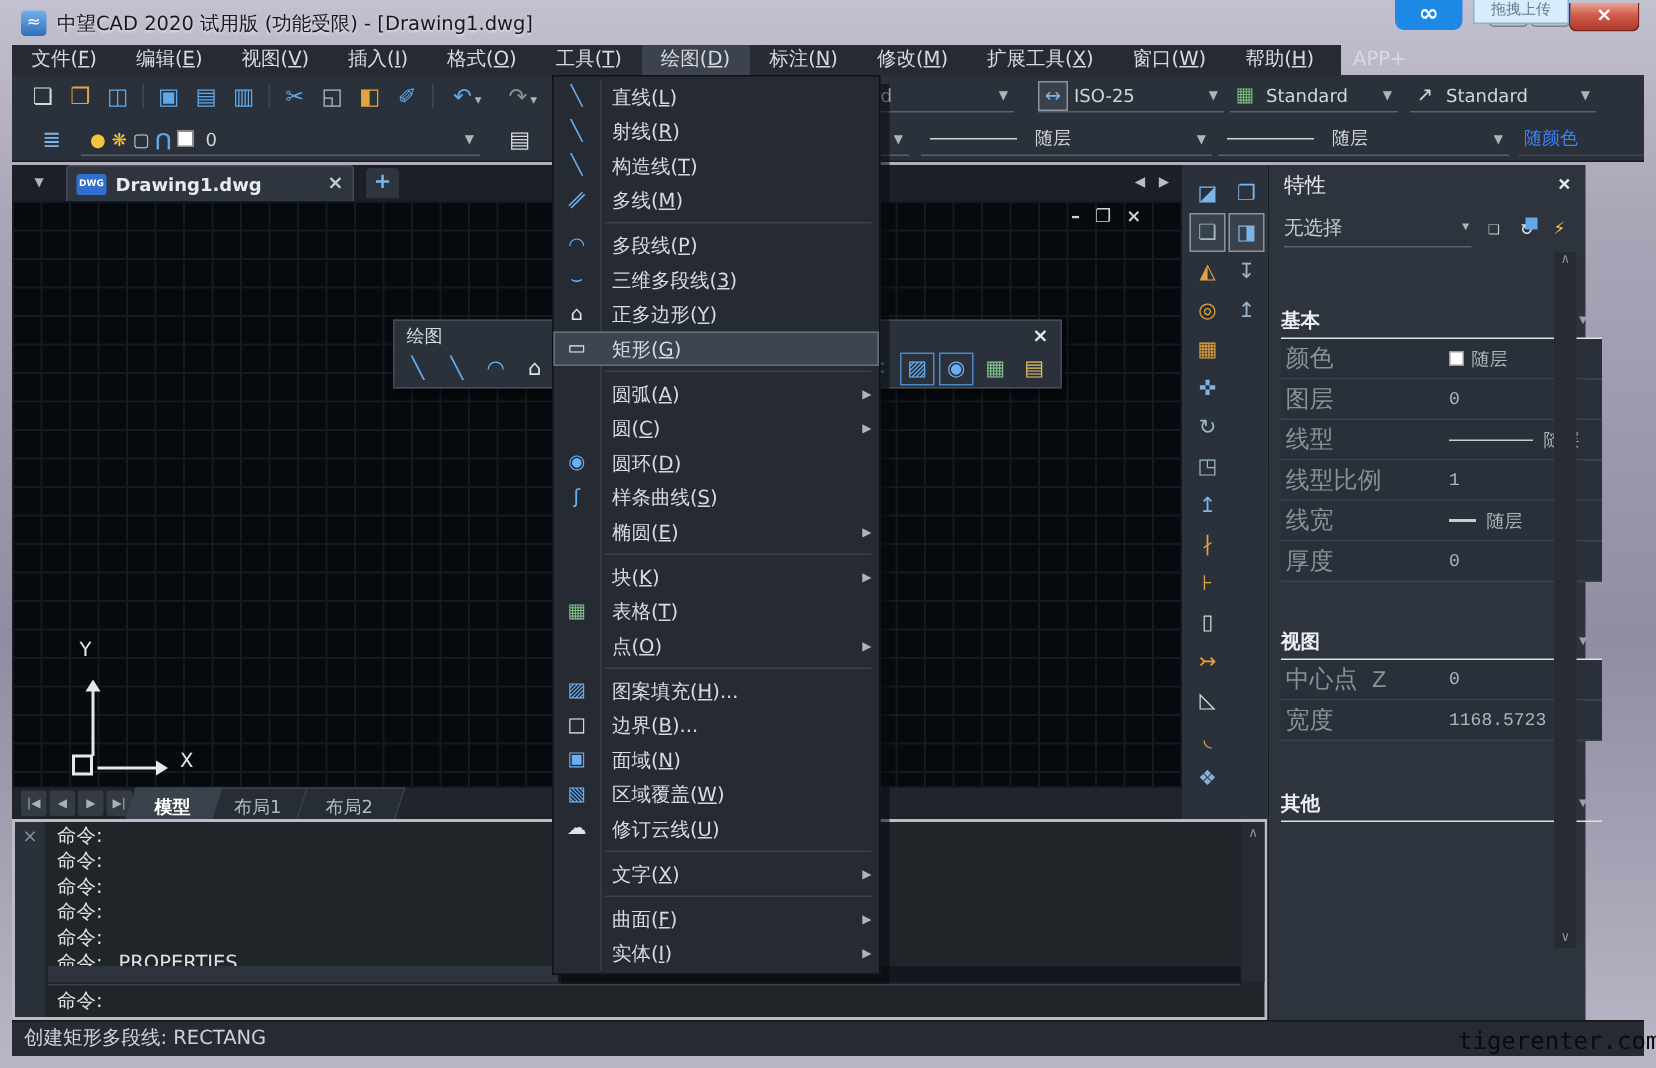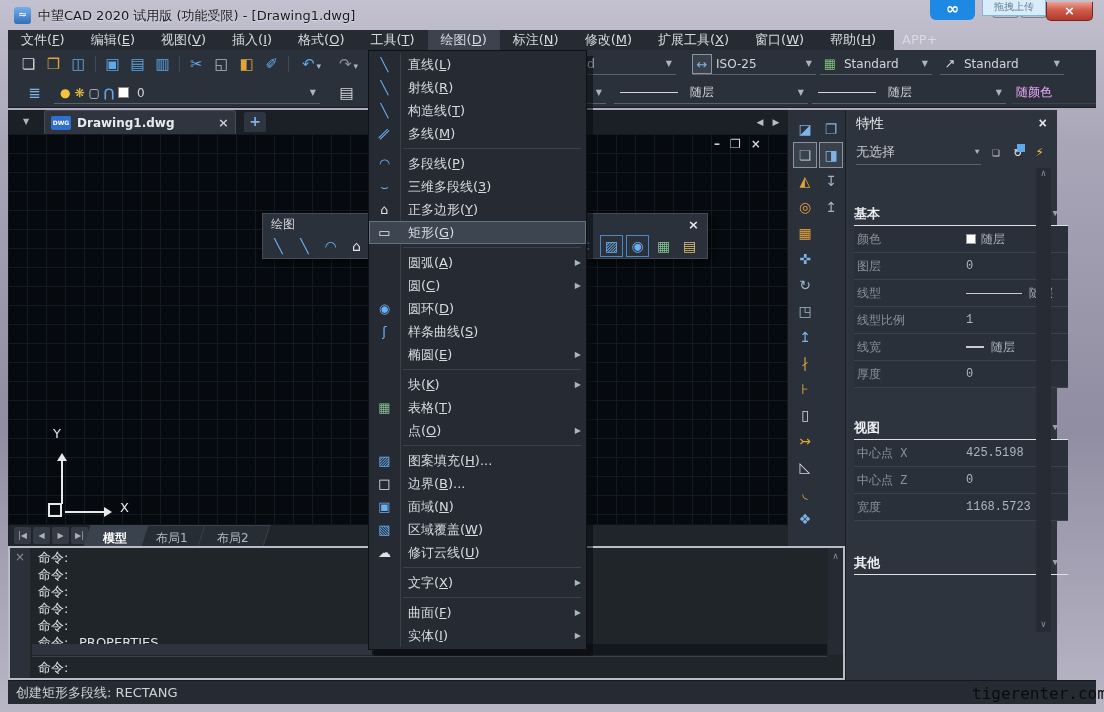--- a/index.html
+++ b/index.html
@@ -37,21 +37,21 @@
   .ic-new-file{color:#d5d9de}.ic-open{color:#e2a33c}.ic-save{color:#5fa8ea}.ic-print,.ic-print-preview,.ic-plot{color:#5fa8ea}
   .ic-cut{color:#5fa8ea}.ic-copy{color:#a9bccb}.ic-paste{color:#e2a33c}.ic-match-props{color:#5fa8ea}
   .ic-undo{color:#5fa8ea}.ic-redo{color:#8b9099}.ic-pan{color:#d5d9de}
   .combo { position:absolute; height:22px; top:3px; border-bottom:1px solid #59616c; display:flex; align-items:center; font-size:12px; color:#d2d6db; }
   .combo .ctext { padding-left:4px; white-space:nowrap; }
   .combo .ccaret { margin-left:auto; font-size:8px; color:#aeb4bc; padding-right:4px; }
   .combo .cico { width:20px; height:20px; text-align:center; line-height:19px; font-size:13px; flex:none; }
   .cico.pressed { border:1px solid #8a93a0; background:#3a414b; }
   .ic-dim-style{color:#7db4e8}.ic-table-style{color:#7bbf7b}.ic-mleader-style{color:#d5d9de}
   .lt-line { width:58px; border-top:1px solid #d2d6db; margin:0 8px 0 6px; }
-  .combo.disabled { border-bottom-color:#3d434d; } .combo.disabled .ctext { color:#f0abfc; }
+  .combo.disabled { border-bottom-color:#3d434d; } .combo.disabled .ctext { color:#3b82f6; }
   .r2cell { position:absolute; width:25px; height:24px; top:3px; text-align:center; line-height:24px; font-size:15px; }
   .layercombo { position:absolute; left:46px; top:4px; width:266px; height:22px; border-bottom:1px solid #59616c; display:flex; align-items:center; gap:4px; padding-left:6px; }
   .lc-ico { font-size:12px; line-height:20px; }
   .swatch-sm { width:11px; height:11px; background:#fff; border:1px solid #888; }
   .layercombo .lname { font-size:12px; color:#d2d6db; margin-left:4px; }
   .layercombo .ccaret { margin-left:auto; font-size:8px; color:#aeb4bc; padding-right:4px; }
 
   
   .docbar { position:absolute; left:8px; top:110px; width:780px; height:24px; background:#1b2027; }
   .db-drop { position:absolute; left:8px; top:2px; width:20px; height:20px; text-align:center; line-height:20px; font-size:8px; color:#aeb4bc; }
@@ -131,21 +131,21 @@
   .pp-ico { width:18px; text-align:center; font-size:13px; color:#c8ccd2; position:relative; }
   .pp-ico.tv::before { content:""; position:absolute; right:0px; top:0px; width:8px; height:8px; background:#5fa8ea; }
   .pp-ico.tv { color:#dfe3e8; } .pp-ico.zap { color:#f2c53d; }
   .pp-scroll { position:absolute; right:6px; top:58px; width:15px; height:464px; background:#272c34; color:#8b9099; font-size:9px; text-align:center; }
   .pp-scroll .sdown { position:absolute; bottom:2px; left:0; right:0; }
   .pp-content { position:absolute; left:8px; top:58px; width:214px; }
   .psec-h { display:flex; align-items:center; height:24px; border-bottom:1px solid #dfe1e5; }
   .psec-h .sname { font-size:13px; font-weight:bold; color:#eceef1; }
   .psec-h .schev { margin-left:auto; font-size:9px; color:#9aa0a8; padding-right:10px; }
   .prow { display:flex; align-items:center; height:27px; border-bottom:1px solid #3c434d; background:#2a303a; }
-  .prow .plabel { width:112px; padding-left:3px; font-size:12px; color:#8a9199; white-space:nowrap; }
+  .prow .plabel { width:112px; padding-left:3px; font-size:16px; color:#8a9199; white-space:nowrap; }
   .prow .pswatch { display:none; } .prow.has-swatch .pswatch { display:inline-block; width:10px; height:10px; background:#fff; border:1px solid #999; margin-right:5px; }
   .prow .plg { display:none; } .prow.line-long .plg { display:inline-block; width:56px; border-top:1px solid #c8ccd2; margin-right:7px; }
   .prow.line-short .plg { display:inline-block; width:18px; border-top:2px solid #c8ccd2; margin-right:7px; }
   .prow .pvalue { font-size:12px; color:#aeb5bd; white-space:nowrap; }
   .gap28 { height:28px; } .gap30 { height:30px; }
 
   
   .statusbar { position:absolute; left:8px; top:680px; width:1088px; height:24px; background:#262b33; border-top:1px solid #14181d; }
   .status-msg { padding-left:8px; line-height:23px; font-size:13px; color:#ced2d8; }
   .watermark { position:absolute; left:972px; top:684px; font-family:"DejaVu Sans Mono", monospace; font-size:16px; color:#0b0b0c; z-index:60; }
@@ -444,25 +444,20 @@
             <span class="pvalue">0</span>
           </div>
         </div>
       <div class="gap28"></div>
       <div class="psec-h">
         <span class="sname">视图</span>
         <span class="schev">▼</span>
       </div>
       <div>
 
-          <div class="prow">
-            <span class="plabel">中心点 X</span>
-
-            <span class="pvalue">425.5198</span>
-          </div>
 
 
           <div class="prow">
             <span class="plabel">中心点 Z</span>
 
             <span class="pvalue">0</span>
           </div>
 
 
           <div class="prow">

